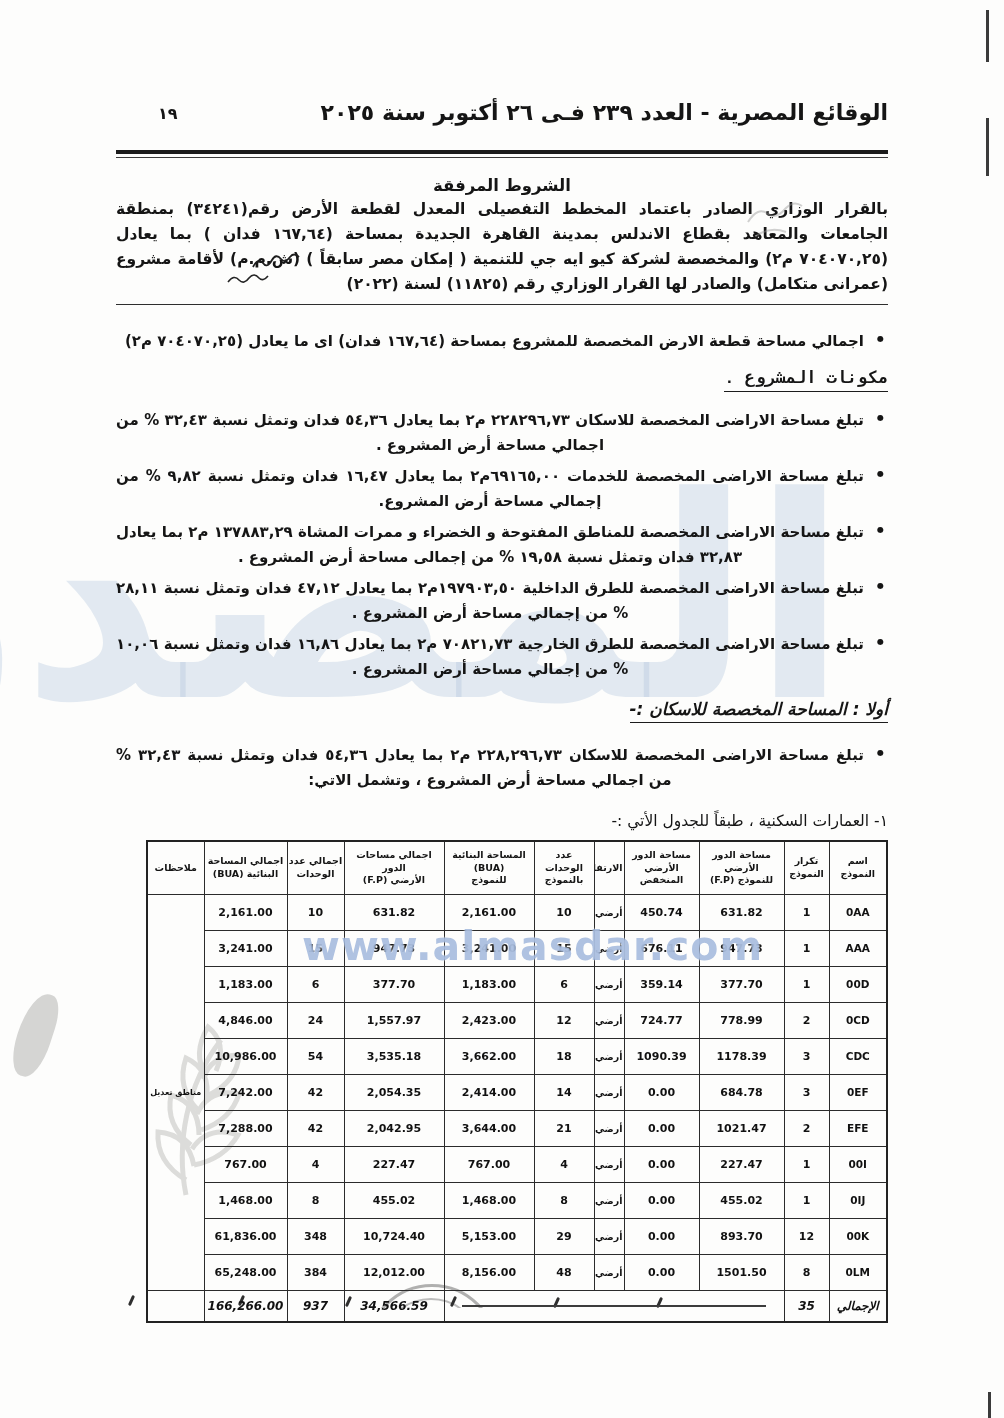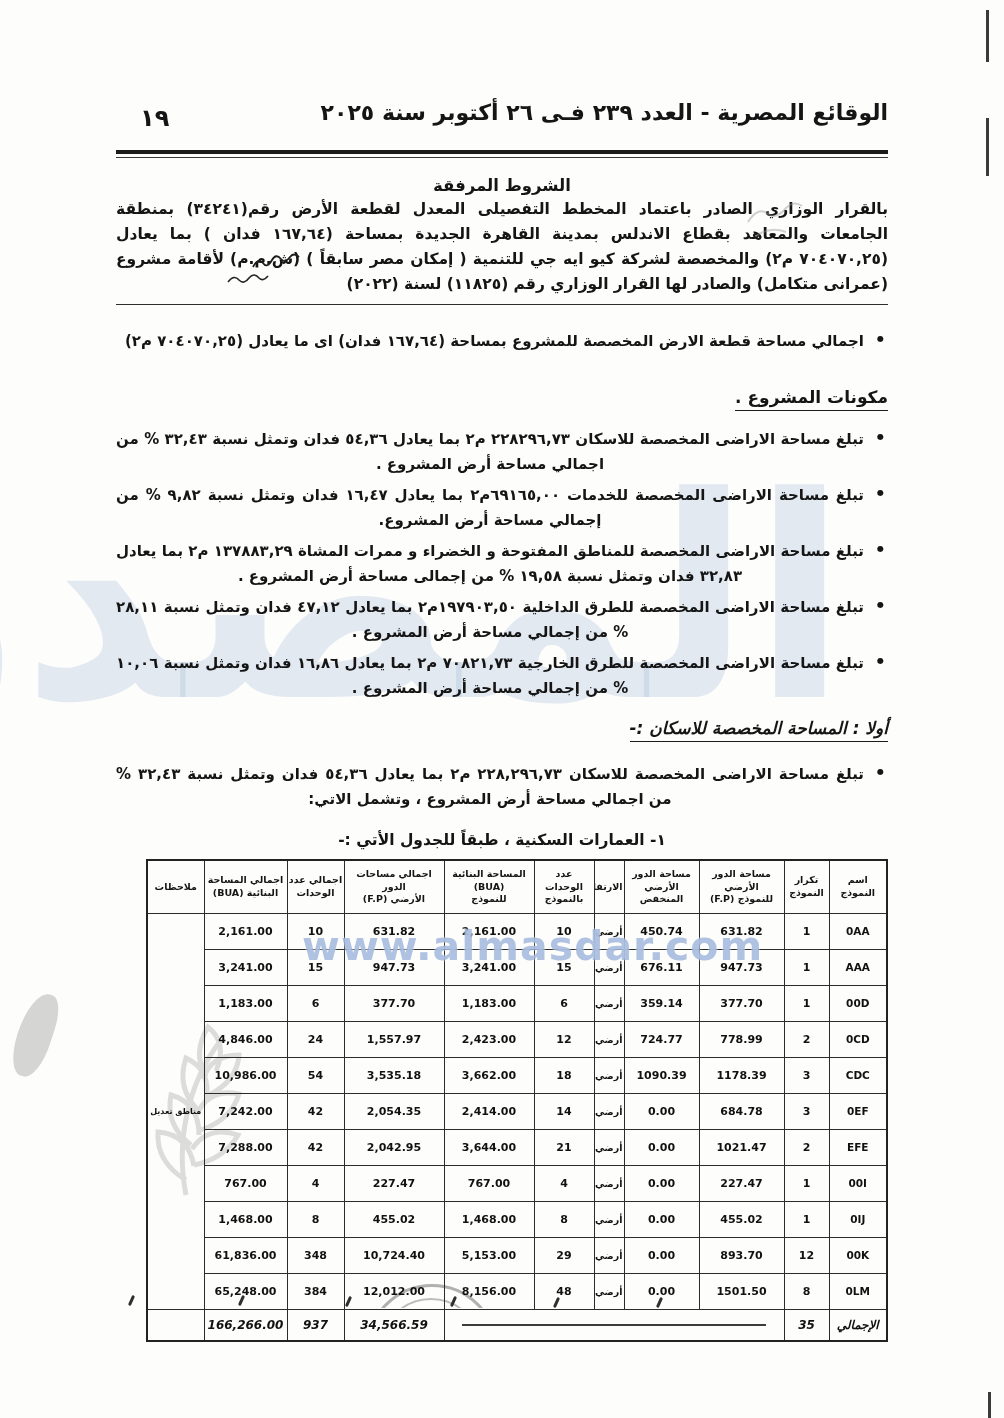--- a/index.html
+++ b/index.html
@@ -4,41 +4,41 @@
 <style>
   html,body{margin:0;padding:0;background:#ffffff;}
   .page{
     position:relative;width:1004px;height:1418px;background:#fdfdfc;overflow:hidden;
     font-family:"DejaVu Sans",sans-serif;direction:rtl;color:#151515;
   }
   .content{position:absolute;top:0;right:116px;width:772px;z-index:3;}
   
   .header-row{position:relative;margin-top:100px;height:42px;}
   .header-title{font-size:22px;font-weight:bold;letter-spacing:.5px;}
-  .page-number{position:absolute;left:24px;top:4px;font-size:24px;font-weight:bold;}
+  .page-number{position:absolute;left:42px;top:4px;font-size:16px;font-weight:bold;}
   .header-rule{margin-top:8px;border-top:4px solid #1c1c1c;border-bottom:1.5px solid #3a3a3a;height:3px;}
   
   .intro-title{text-align:center;font-size:16.5px;font-weight:bold;margin-top:18px;}
   .intro-paragraph{font-size:15.5px;font-weight:bold;text-align:justify;line-height:1.62;margin-top:2px;}
   .intro-rule{border-top:1.5px solid #2e2e2e;margin-top:7px;}
   
   .section-heading{font-size:17px;font-weight:bold;}
   .section-heading span{display:inline-block;border-bottom:1.8px solid #1c1c1c;padding-bottom:3px;}
   .h-area{margin-top:20px;}
-  .h-comp{margin-top:32px;}
+  .h-comp{margin-top:12px;font-family:Liberation Mono, monospace;}
   .h-housing{margin-top:16px;font-style:italic;}
   .bullet{position:relative;padding-right:24px;font-size:15px;font-weight:bold;line-height:1.7;
     text-align:justify;text-align-last:center;}
   .bullet::before{content:"\25CF";position:absolute;right:4px;top:3px;font-size:8px;}
   .bullet.single{text-align:left;text-align-last:right;}
   .b-area{margin-top:24px;}
   .b-comp{margin-top:5px;}
   .b-comp-first{margin-top:16px;}
   .b-housing{margin-top:20px;}
-  .table-intro{font-size:15.5px;font-weight:bold;margin-top:18px;text-align:center;}
+  .table-intro{font-size:15.5px;font-weight:normal;margin-top:18px;}
   
   .apartments-table{border-collapse:collapse;table-layout:fixed;width:740px;margin-top:10px;
     font-size:11px;background:transparent;}
   .apartments-table th,.apartments-table td{border:1.2px solid #2b2b2b;text-align:center;
     vertical-align:middle;overflow:hidden;padding:0 1px;}
   .apartments-table{border:2px solid #222;}
   .apartments-table th{font-size:9.5px;font-weight:bold;white-space:pre-line;height:52px;line-height:1.35;}
   .apartments-table td{height:35px;font-weight:bold;color:#111;}
   .th-heights{font-size:8px;}
   .height-cell{font-size:9.5px;}

